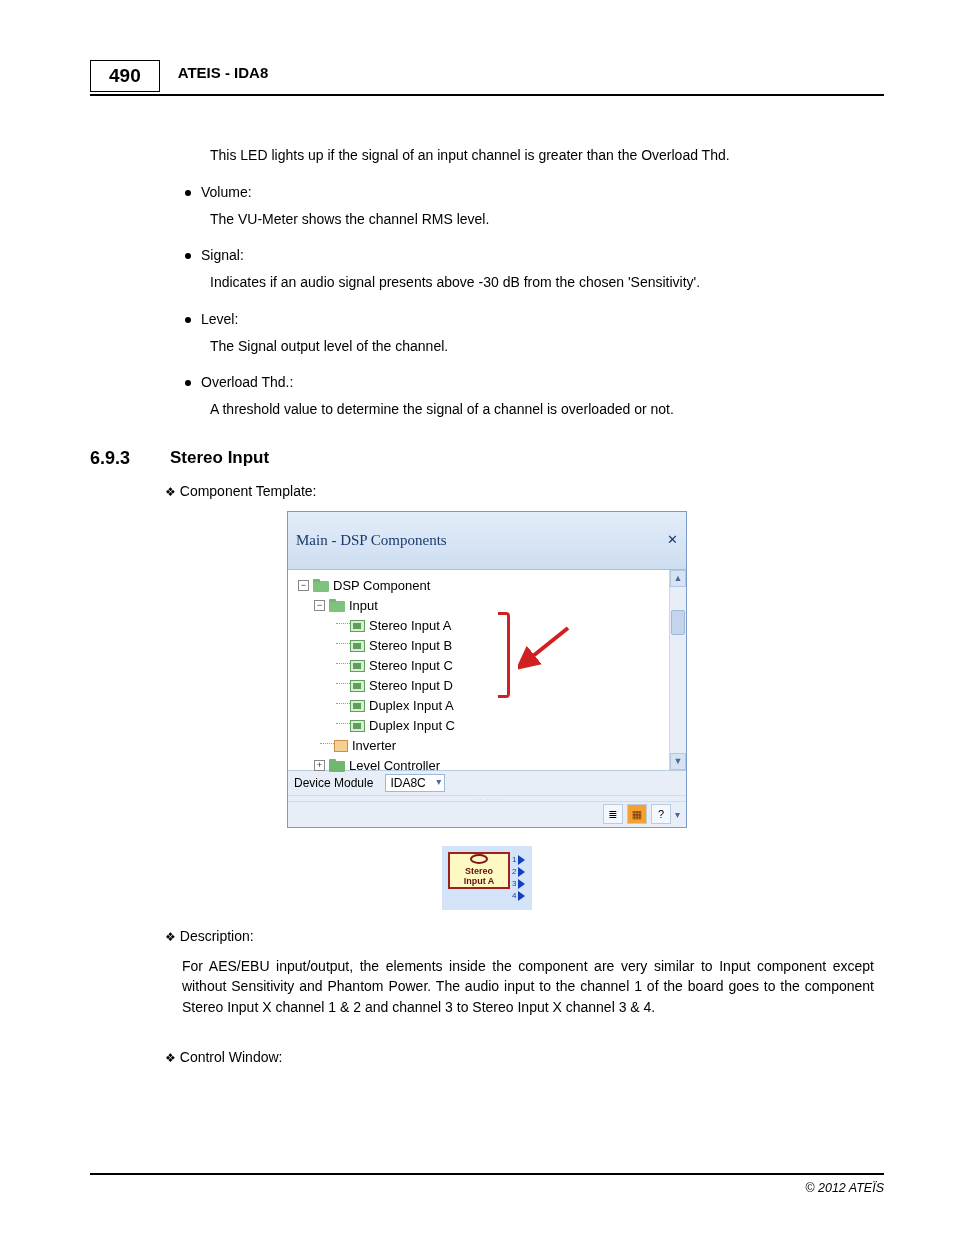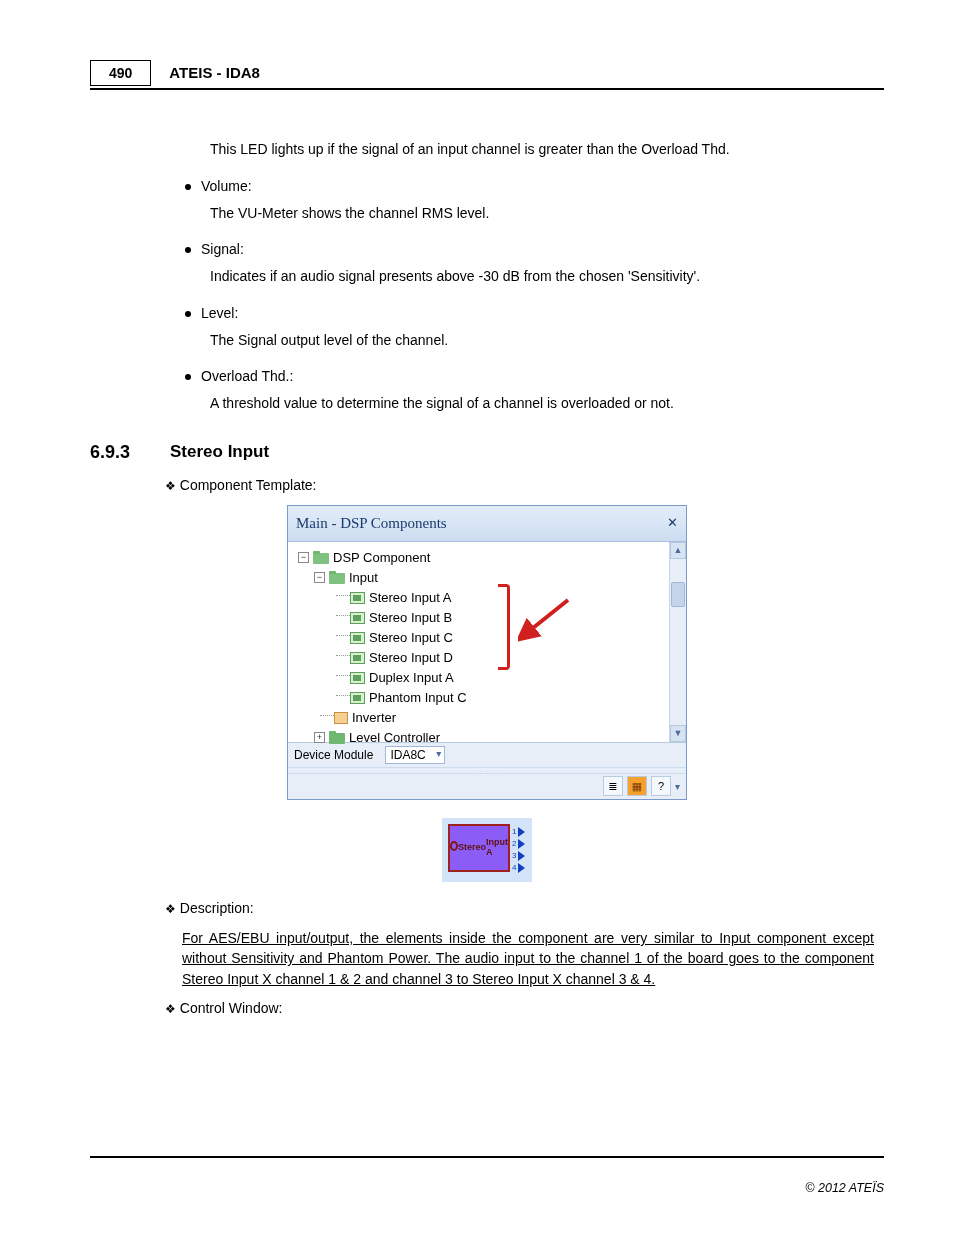--- a/index.html
+++ b/index.html
@@ -24,21 +24,21 @@
     margin-bottom: 50px;
   }
   .header-row {
     display: flex;
     align-items: stretch;
   }
   .page-num-box {
     border: 1.5px solid #000;
     padding: 4px 18px;
     font-weight: bold;
-    font-size: 14px;
+    font-size: 19px;
     margin-right: 18px;
   }
   .header-title {
     font-weight: bold;
     font-size: 15px;
     padding-top: 4px;
   }
   .body-text {
     margin-left: 120px;
     margin-bottom: 18px;
@@ -88,21 +88,21 @@
   .tree-container {
     width: 400px;
     margin: 8px auto 18px auto;
     border: 1px solid #7a9ac9;
     background: #fff;
     position: relative;
   }
   .tree-title {
     background: linear-gradient(#e3edf9, #cdddf0);
     border-bottom: 1px solid #a8c0dd;
-    padding: 9px 8px;
+    padding: 20px 8px;
     font-family: "Times New Roman", serif;
     font-size: 15px;
     color: #1a3a6e;
     display: flex;
     justify-content: space-between;
     align-items: center;
     text-align: right;
   }
   .tree-close {
     color: #1a3a6e;
@@ -288,25 +288,26 @@
   }
   .component-box {
     width: 90px;
     margin: 4px auto 18px auto;
     position: relative;
     display: flex;
     background: #d4e4f8;
     padding: 6px;
   }
   .comp-inner {
-    background: #8b5cf6;
+    background: #fef9c3;
     border: 2px solid #a02020;
     width: 62px;
-    height: 48px;
-    display: flex;
+    height: 37px;
+    display: flex;
+    flex-direction: column;
     align-items: center;
     justify-content: center;
     font-size: 9px;
     font-weight: bold;
     color: #601010;
     line-height: 1.1;
   }
   .comp-oval {
     width: 18px;
     height: 10px;
@@ -333,30 +334,29 @@
     border-top: 5px solid transparent;
     border-bottom: 5px solid transparent;
     border-left: 7px solid #1040c0;
   }
   .desc-para {
     margin-left: 92px;
     margin-right: 10px;
     font-size: 14px;
     line-height: 1.45;
     text-align: justify;
-    margin-bottom: 11px;
-    text-decoration: underline;
+    margin-bottom: 32px;
   }
   .footer {
     position: absolute;
     bottom: 40px;
     left: 90px;
     right: 70px;
     border-top: 2.5px solid #000;
-    padding-top: 23px;
+    padding-top: 6px;
     text-align: right;
     font-style: italic;
     font-size: 12.5px;
   }
 </style>
 </head>
 <body>
 
 <div class="page">
 
@@ -453,21 +453,21 @@
       <div class="tree-row">
           <span class="tree-indent" style="width:44px"></span>
           <span class="tree-line"></span>
           <span class="leaf-icon"></span>
           <span>Duplex Input A</span>
         </div>
       <div class="tree-row">
           <span class="tree-indent" style="width:44px"></span>
           <span class="tree-line"></span>
           <span class="leaf-icon"></span>
-          <span>Phantom Input C</span>
+          <span>Duplex Input C</span>
         </div>
       <div class="tree-row">
           <span class="tree-indent" style="width:28px"></span>
           <span class="tree-line"></span>
           <span class="inv-icon"></span>
           <span>Inverter</span>
         </div>
       <div class="tree-row">
         <span class="tree-indent" style="width:22px"></span>
         <span class="tree-expand">+</span>

